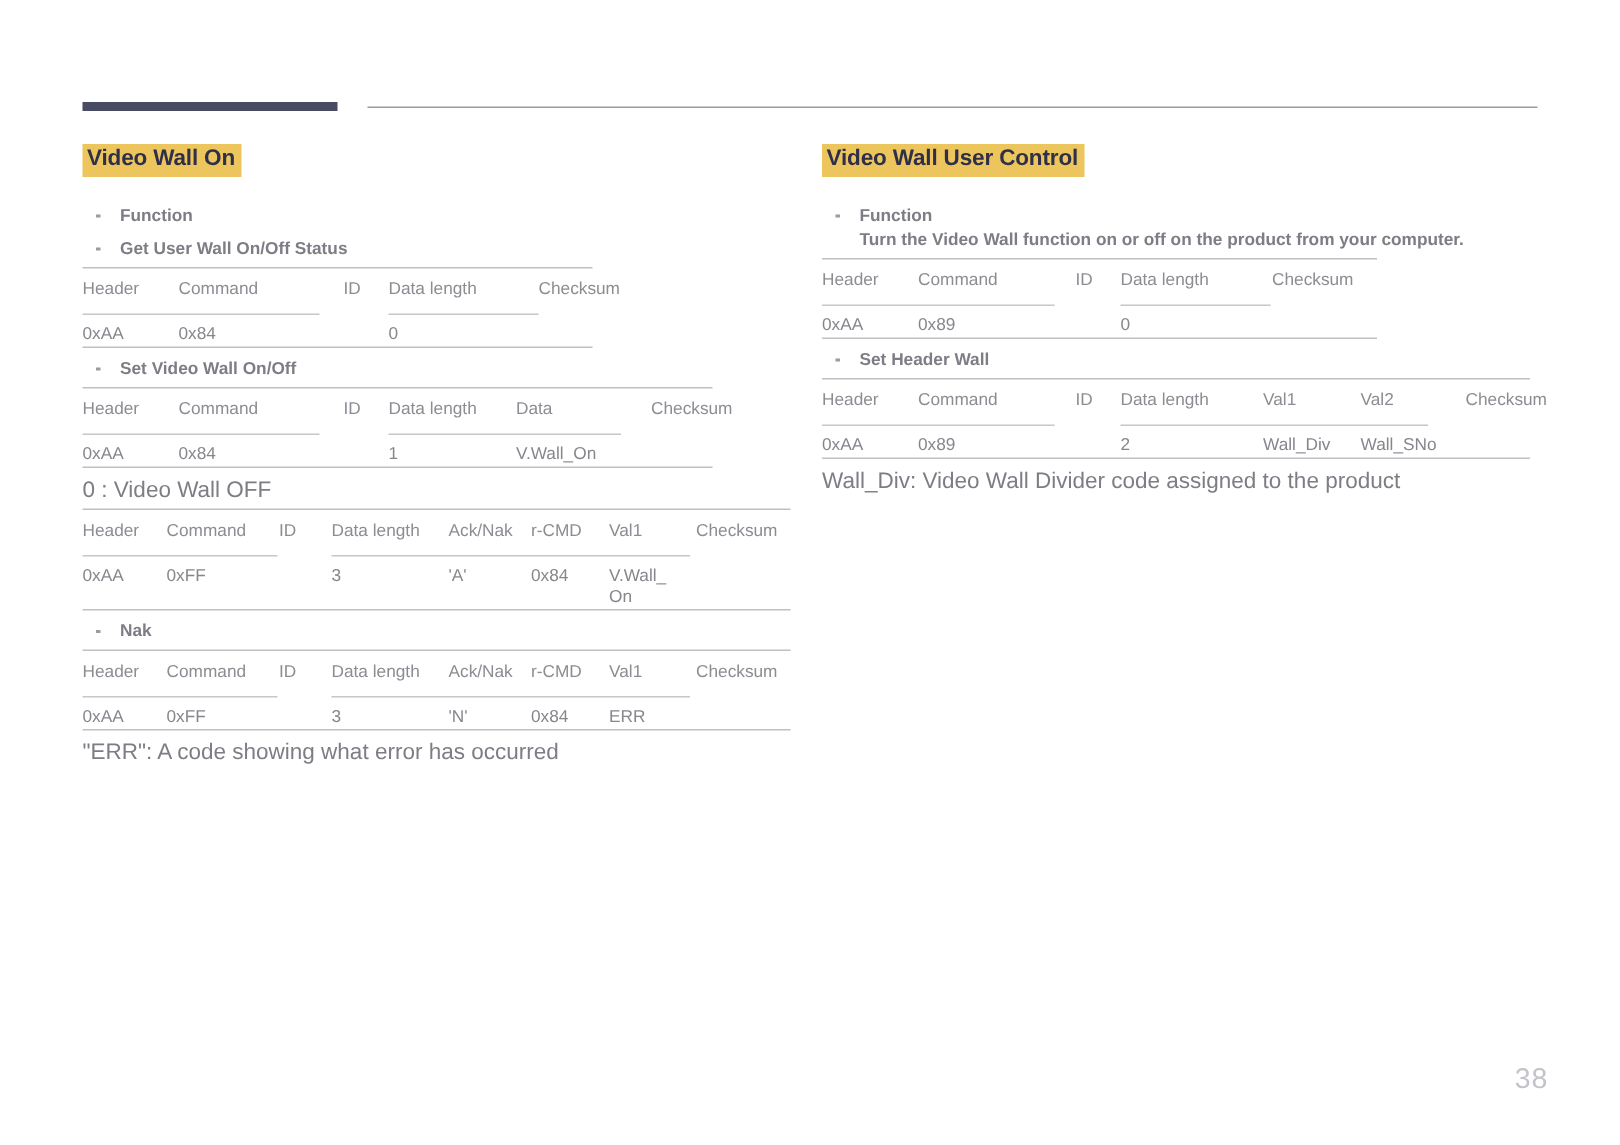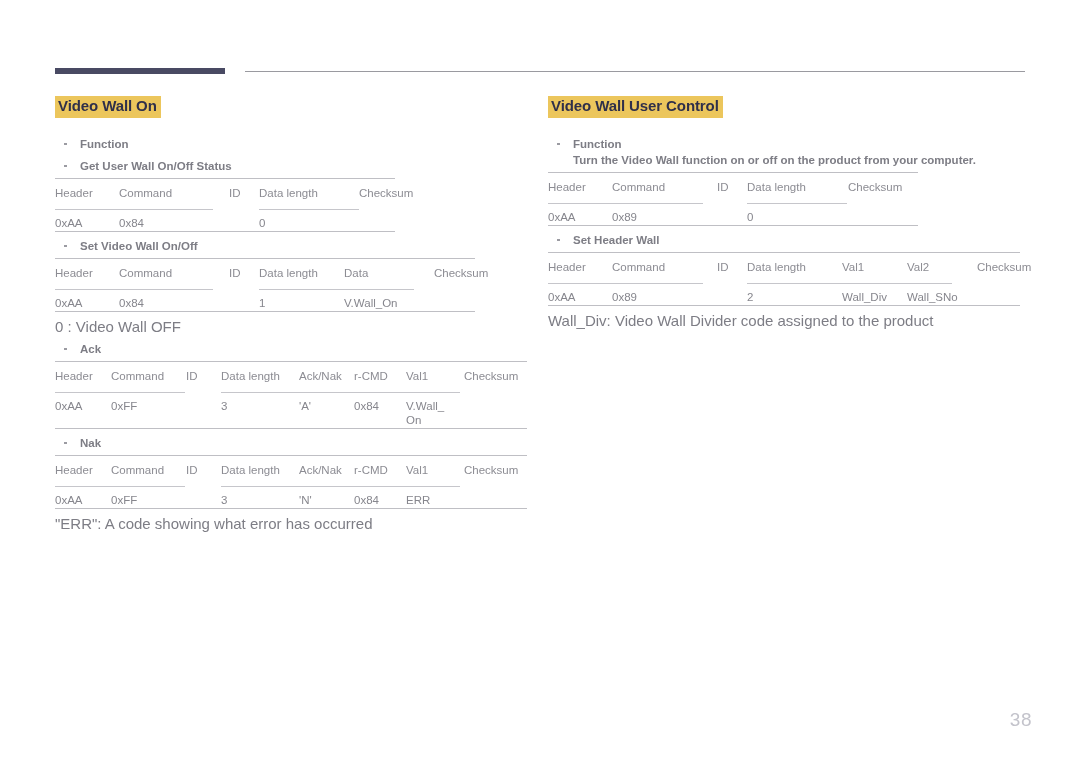--- a/index.html
+++ b/index.html
@@ -228,23 +228,20 @@
           <td></td>
         </tr>
       </tbody>
     </table>
     <div class="sep" style="left:0;  width:158px; top:30px;"></div>
     <div class="sep" style="left:204px; width:155px; top:30px;"></div>
   </div>
 
   <div class="plain-note">0 : Video Wall OFF</div>
 
-  <div class="bullet">
-    <span>Ack</span>
-  </div>
 
   
   <div class="tbl" style="width:472px;">
     <table>
       <colgroup>
         <col style="width:56px">
           <col style="width:75px">
           <col style="width:35px">
         <col style="width:78px">
           <col style="width:55px">

